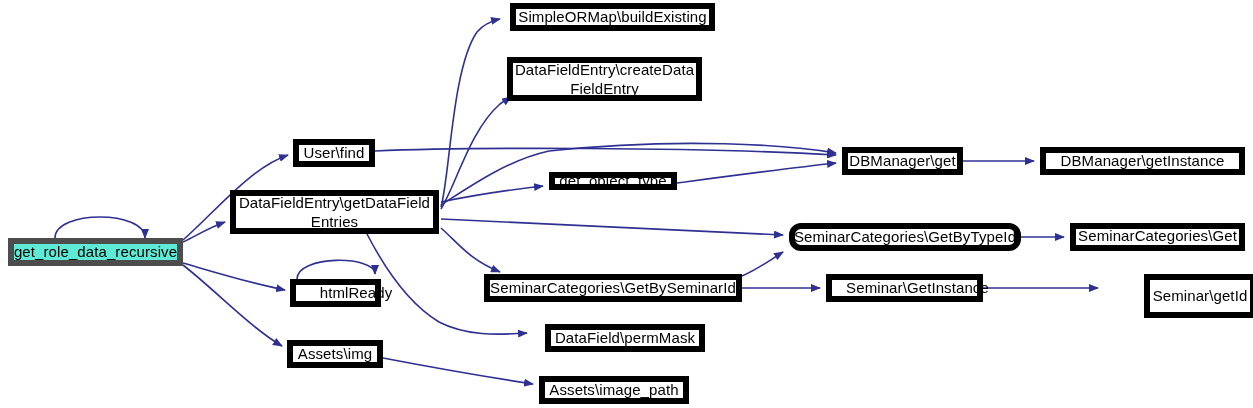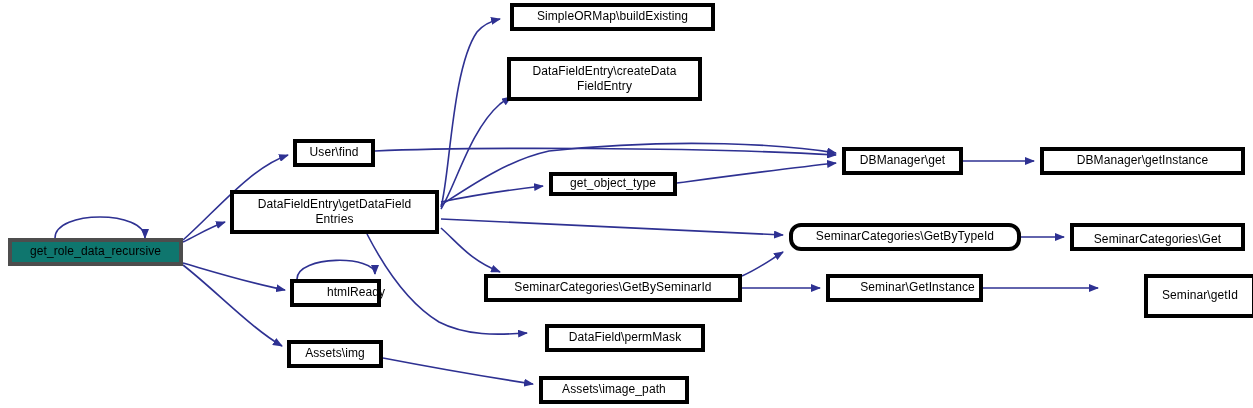--- a/index.html
+++ b/index.html
@@ -23,31 +23,31 @@
     height: 408px;
     pointer-events: none;
   }
   .node {
     position: absolute;
     box-sizing: border-box;
     display: flex;
     align-items: center;
     justify-content: center;
     text-align: center;
-    border: 4px solid #000000;
+    border: 6px solid #000000;
     background: #ffffff;
     color: #000000;
-    font-size: 12px;
+    font-size: 15px;
     line-height: 1.28;
     letter-spacing: 0.1px;
     white-space: pre-line;
     z-index: 2;
   }
   .node.root {
-    background: #0f766e;
+    background: #5eead4;
     border-color: #4d4d4d;
   }
   .node-label {
     display: block;
     padding: 0 4px;
   }
 </style>
 </head>
 <body>
 
@@ -108,21 +108,21 @@
   <div id="node-layer">
       <div class="node root" style="left: 8px; top: 238px; width: 175px; height: 28px;"><span class="node-label">get_role_data_recursive</span></div>
       <div class="node" style="left: 293px; top: 139px; width: 82px; height: 28px;"><span class="node-label">User\find</span></div>
       <div class="node" style="left: 230px; top: 190px; width: 209px; height: 44px;"><span class="node-label">DataFieldEntry\getDataField
 Entries</span></div>
       <div class="node" style="left: 290px; top: 279px; width: 91px; height: 28px; padding-left: 41px;"><span class="node-label">htmlReady</span></div>
       <div class="node" style="left: 287px; top: 340px; width: 96px; height: 28px;"><span class="node-label">Assets\img</span></div>
       <div class="node" style="left: 510px; top: 3px; width: 205px; height: 28px;"><span class="node-label">SimpleORMap\buildExisting</span></div>
       <div class="node" style="left: 491px; top: 57px; width: 195px; height: 44px; margin-left: 16px;"><span class="node-label">DataFieldEntry\createData
 FieldEntry</span></div>
-      <div class="node" style="left: 549px; top: 172px; width: 128px; height: 24px; text-align: center;"><span class="node-label">get_object_type</span></div>
+      <div class="node" style="left: 549px; top: 172px; width: 128px; height: 18px; text-align: center;"><span class="node-label">get_object_type</span></div>
       <div class="node" style="left: 484px; top: 274px; width: 258px; height: 28px;"><span class="node-label">SeminarCategories\GetBySeminarId</span></div>
       <div class="node" style="left: 533px; top: 324px; width: 160px; height: 28px; margin-left: 12px;"><span class="node-label">DataField\permMask</span></div>
       <div class="node" style="left: 539px; top: 376px; width: 150px; height: 28px;"><span class="node-label">Assets\image_path</span></div>
       <div class="node" style="left: 842px; top: 147px; width: 121px; height: 28px;"><span class="node-label">DBManager\get</span></div>
       <div class="node" style="left: 789px; top: 223px; width: 232px; height: 28px; border-radius: 12px;"><span class="node-label">SeminarCategories\GetByTypeId</span></div>
       <div class="node" style="left: 826px; top: 274px; width: 157px; height: 28px; padding-left: 26px;"><span class="node-label">Seminar\GetInstance</span></div>
       <div class="node" style="left: 1040px; top: 147px; width: 205px; height: 28px;"><span class="node-label">DBManager\getInstance</span></div>
       <div class="node" style="left: 1070px; top: 223px; width: 175px; height: 28px; align-items: flex-end;"><span class="node-label">SeminarCategories\Get</span></div>
       <div class="node" style="left: 1104px; top: 274px; width: 112px; height: 44px; margin-left: 40px;"><span class="node-label">Seminar\getId</span></div>
     </div>

